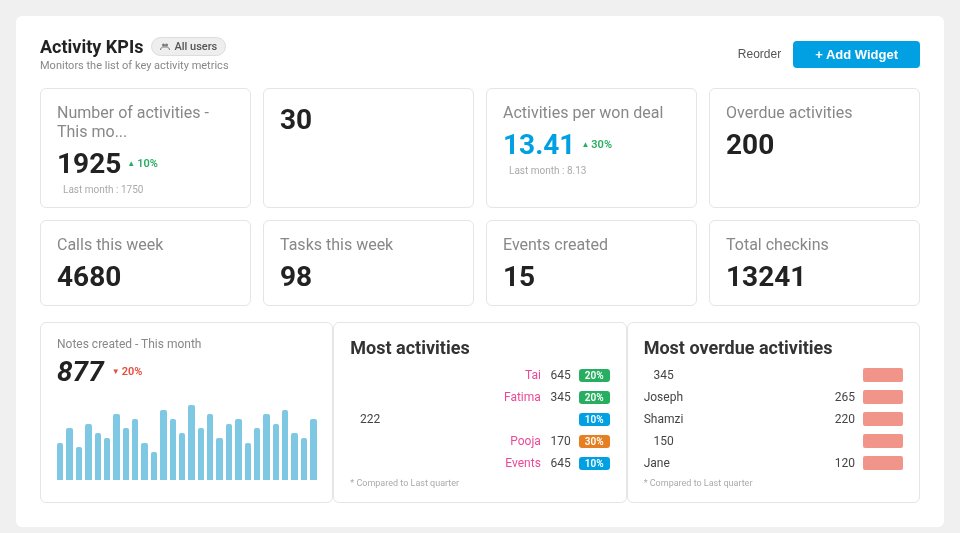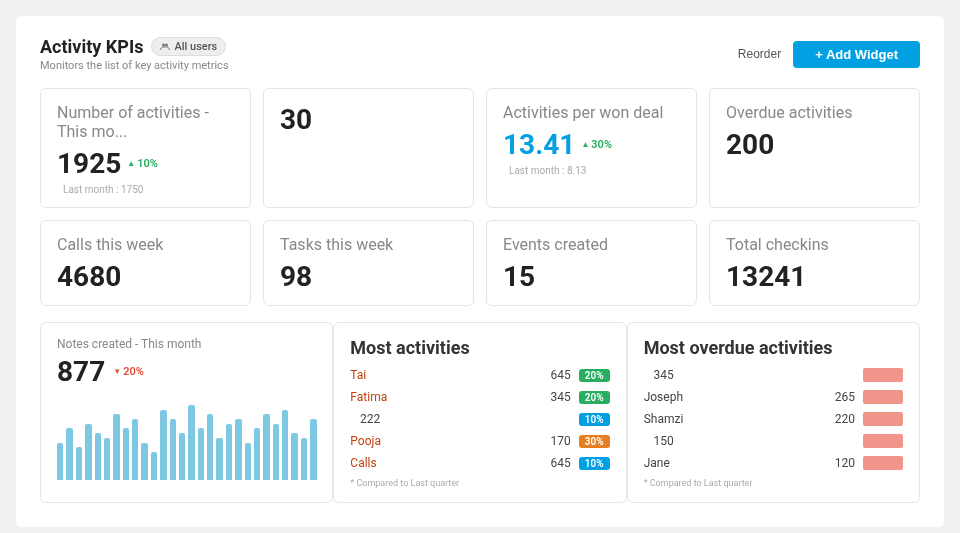--- a/index.html
+++ b/index.html
@@ -137,20 +137,21 @@
     .notes-value-row {
       display: flex;
       align-items: center;
       gap: 8px;
       margin-bottom: 12px;
     }
     .notes-value {
       font-size: 28px;
       font-weight: 700;
       color: #222;
+      font-style: italic;
     }
     .badge-down {
       font-size: 11px;
       font-weight: 600;
       color: #e74c3c;
       display: flex;
       align-items: center;
       gap: 2px;
     }
     .badge-down::before { content: '▼'; font-size: 8px; }
@@ -175,21 +176,21 @@
       color: #333;
       margin-bottom: 10px;
     }
     .activity-row {
       display: flex;
       align-items: center;
       justify-content: space-between;
       margin-bottom: 8px;
       font-size: 12px;
     }
-    .activity-name { color: #c2410c; flex: 1; }
+    .activity-name { color: #ec4899; flex: 1; text-align: right; }
     .activity-count { color: #444; margin-right: 8px; min-width: 30px; text-align: right; }
     .activity-badge {
       font-size: 10px;
       font-weight: 600;
       border-radius: 3px;
       padding: 1px 6px;
       color: #fff;
     }
     .badge-green { background: #27ae60; }
     .badge-blue { background: #00a0e3; }
@@ -356,21 +357,21 @@
           <div class="activity-row">
             <span class="activity-count">222</span>
             <span class="activity-badge badge-blue">10%</span>
           </div>
           <div class="activity-row">
             <span class="activity-name">Pooja</span>
             <span class="activity-count">170</span>
             <span class="activity-badge badge-orange">30%</span>
           </div>
           <div class="activity-row">
-            <span class="activity-name">Calls</span>
+            <span class="activity-name">Events</span>
             <span class="activity-count">645</span>
             <span class="activity-badge badge-blue">10%</span>
           </div>
         </div>
       <div class="compare-note">* Compared to Last quarter</div>
     </div>
 
     <div class="bottom-card">
       <div class="section-title">Most overdue activities</div>
       <div id="overdue-rows">

